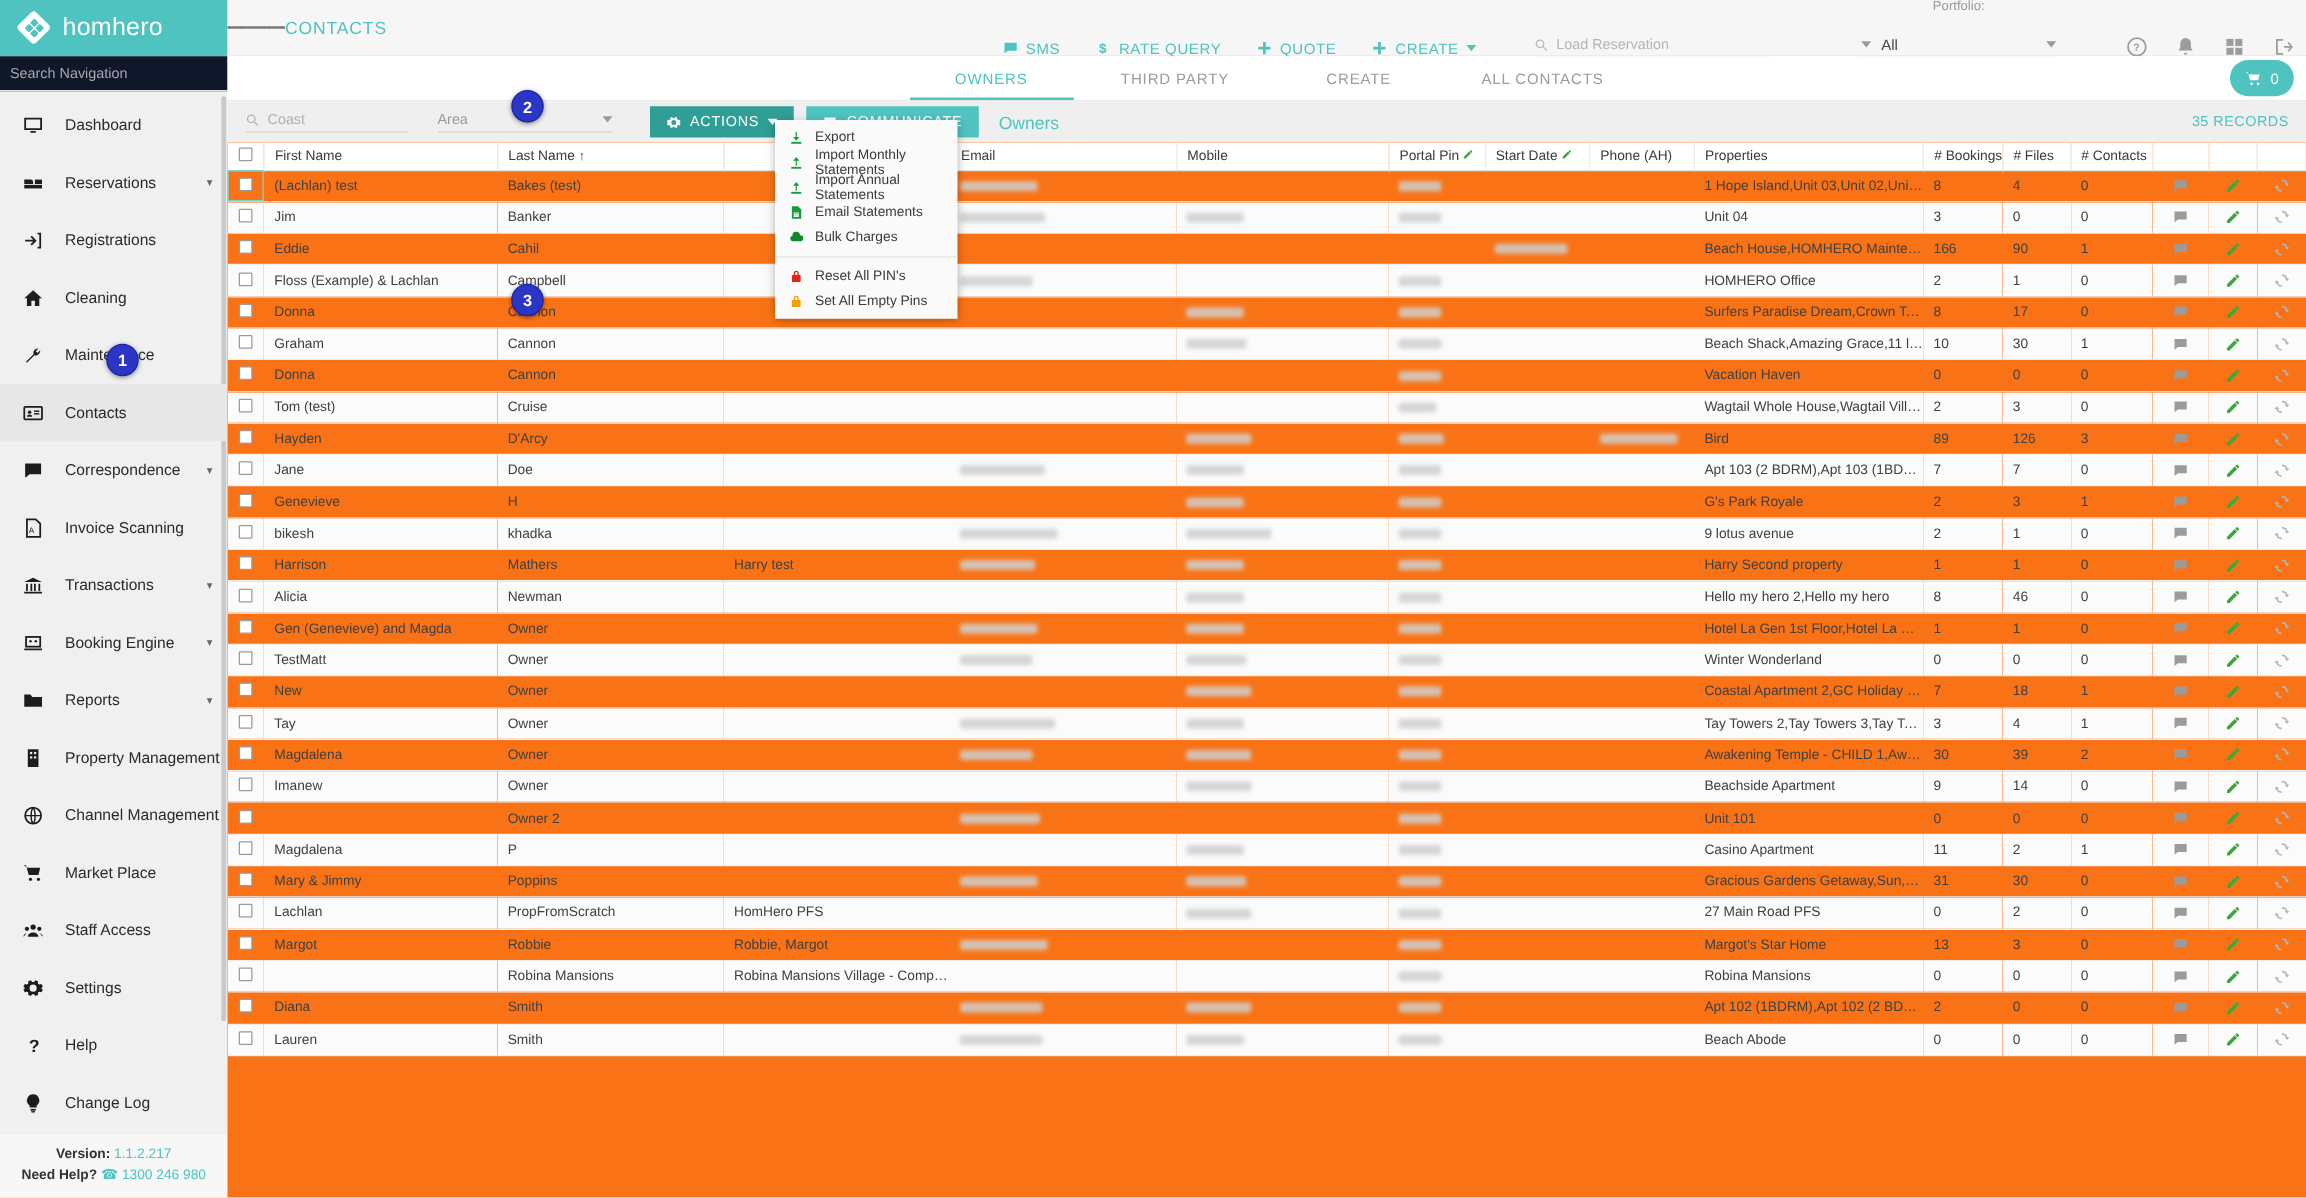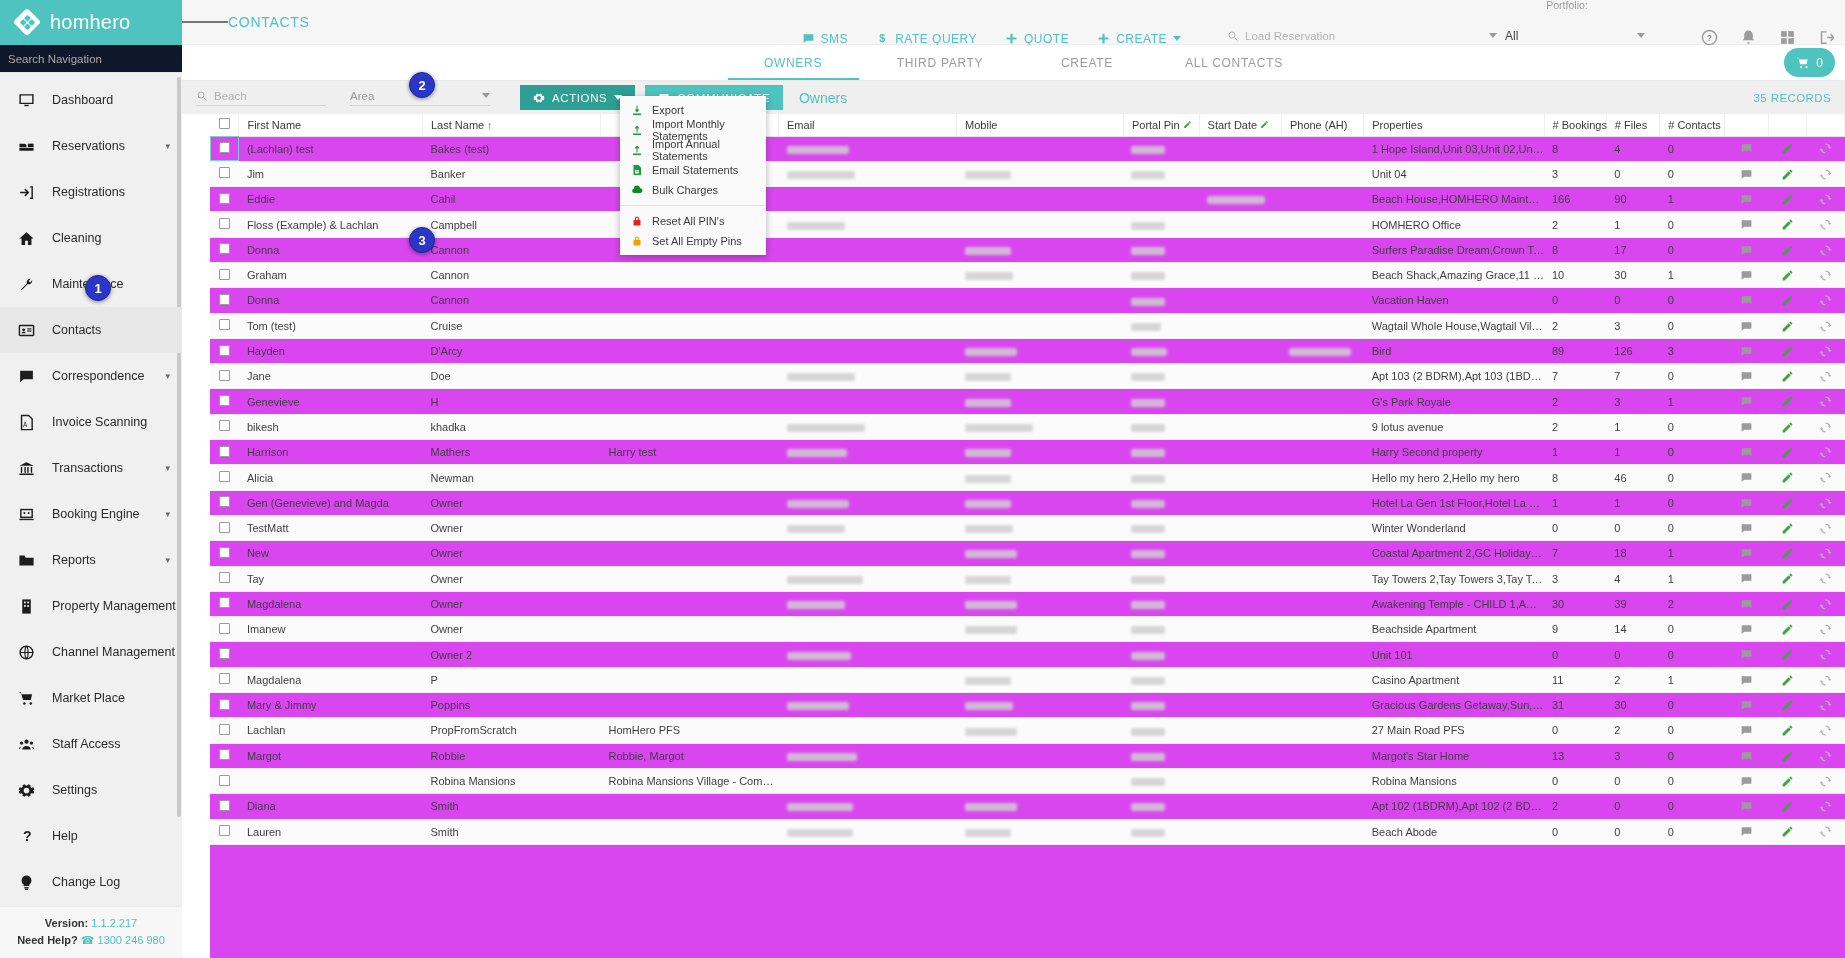--- a/index.html
+++ b/index.html
@@ -142,21 +142,21 @@
   }
   .dd-item{
     height:20px; display:flex; align-items:center; gap:9px; padding:0 8px 0 10px;
     font-size:11px; color:#3b3b3b; cursor:pointer;
   }
   .dd-item .ico{ width:13px; height:13px; display:flex; align-items:center; justify-content:center; flex:0 0 13px;}
   .dd-item .ico svg{ width:12px; height:12px; }
   .dd-sep{ height:1px; background:#e2e2e2; margin:5px 0; }
 
   
-  .tablewrap{ flex:1; overflow:hidden; background:#d946ef; position:relative;margin-left:28px; }
+  .tablewrap{ flex:1; overflow:hidden; background:#f97316; position:relative; }
   table{ border-collapse:collapse; width:100%; table-layout:fixed; }
   thead th{
     height:22px; background:#fff; border-bottom:1px solid #e4e4e4;
     font-weight:normal; font-size:11px; color:#3a3a3a; text-align:left;
     padding-left:8px; border-right:1px solid #efefef; white-space:nowrap;
   }
   tbody td{
     height:25.3px; font-size:11px; color:#3f3f3f; padding-left:8px;
     border-bottom:1px solid #efefef; white-space:nowrap; overflow:hidden;
     text-overflow:ellipsis;
@@ -523,21 +523,21 @@
         <span>0</span>
       </div>
     </div>
 
     <div class="toolbar">
       <div class="searchbox">
         <svg viewBox="0 0 24 24">
             <circle cx="10" cy="10" r="6" fill="none" stroke="#b0b0b0" stroke-width="2"></circle>
             <path d="M15 15l6 6" stroke="#b0b0b0" stroke-width="2"></path>
           </svg>
-        <span>Beach</span>
+        <span>Coast</span>
       </div>
       <div class="areabox">
         <span>Area</span>
         <span class="caret-g"></span>
       </div>
       <div class="btn-actions">
         <svg viewBox="0 0 24 24">
             <path d="M12 8a4 4 0 100 8 4 4 0 000-8zm9 4l2 1.6-1.6 3-2.4-.6-1.6 1 .3 2.5-3 1.3-1.7-1.9h-2l-1.7 1.9-3-1.3.3-2.5-1.6-1-2.4.6L1 13.6 3 12 1 10.4l1.6-3 2.4.6 1.6-1-.3-2.5 3-1.3L11 5.1h2l1.7-1.9 3 1.3-.3 2.5 1.6 1 2.4-.6 1.6 3z"></path>
           </svg>
         <span>ACTIONS</span>

